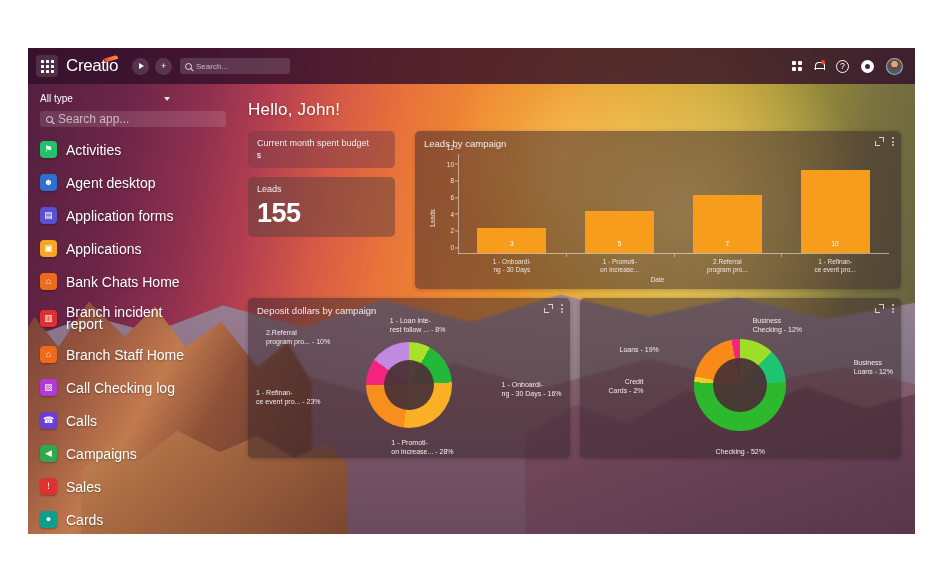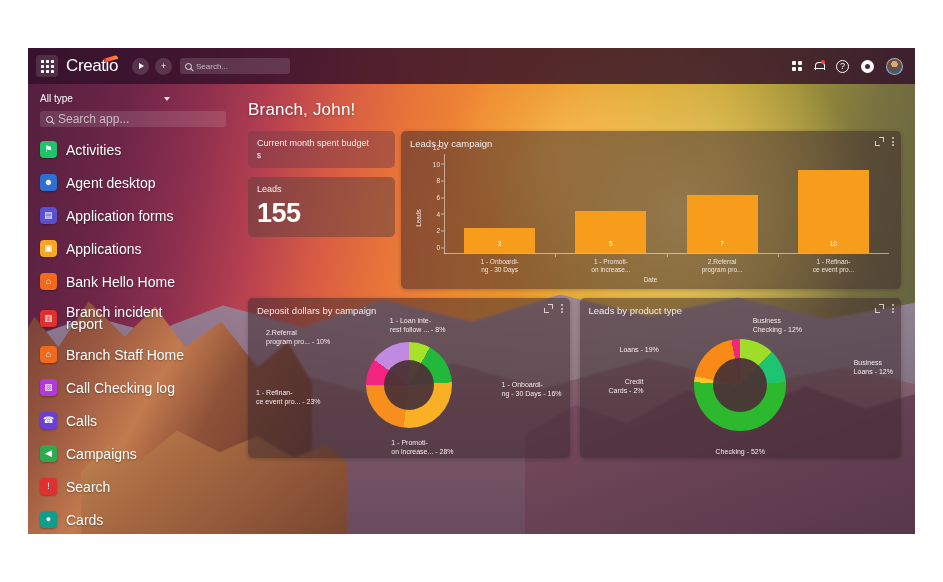--- a/index.html
+++ b/index.html
@@ -170,21 +170,21 @@
   }
   .card-title { color:#f2eaea; font-size: 9.5px; padding: 7px 9px 0 9px; }
   .card-actions { position:absolute; right: 7px; top: 6px; display:flex; align-items:center; gap: 8px; }
   .exp-ic { width: 9px; height: 9px; position: relative; opacity:.85; }
   .exp-ic::before, .exp-ic::after { content:""; position:absolute; width:4px;height:4px; border:1.3px solid #efe6e2; }
   .exp-ic::before { right:0; top:0; border-left:none; border-bottom:none; }
   .exp-ic::after { left:0; bottom:0; border-right:none; border-top:none; }
   .dots-ic { display:flex; flex-direction:column; gap:1.5px; opacity:.85; }
   .dots-ic i { width:2px;height:2px;border-radius:50%;background:#efe6e2;display:block; }
 
-  #row1 { display:flex; gap: 6px; }
+  #row1 { display:flex; gap: 20px; }
   #kpi-col { width: 147px; display:flex; flex-direction:column; gap: 9px; }
   .kpi { border-radius: 5px; padding: 7px 9px 9px 9px; }
   .kpi-label { color:#f4eeee; font-size: 9px; margin-bottom: 4px; }
   .kpi-cur { color:#fff; font-size: 7px; line-height: 7px; }
   .kpi-val { color:#fff; font-size: 27px; font-weight: 700; line-height: 30px; letter-spacing: -.5px; }
   #kpi-budget { background: rgba(120,60,70,.5); }
   #kpi-leads { background: rgba(96,66,62,.52); }
 
   
   #barcard { flex: 1; height: 158px; }
@@ -289,21 +289,21 @@
         <div class="nav-item">
           <span class="nav-ic" style="background: rgb(90, 79, 207);">▤</span>
           <span class="nav-label">Application forms</span>
         </div>
         <div class="nav-item">
           <span class="nav-ic" style="background: rgb(245, 166, 35);">▣</span>
           <span class="nav-label">Applications</span>
         </div>
         <div class="nav-item">
           <span class="nav-ic" style="background: rgb(240, 106, 30);">⌂</span>
-          <span class="nav-label">Bank Hello Home</span>
+          <span class="nav-label">Bank Chats Home</span>
         </div>
         <div class="nav-item">
           <span class="nav-ic" style="background: rgb(224, 49, 49);">▥</span>
           <span class="nav-label">Branch incident report</span>
         </div>
         <div class="nav-item">
           <span class="nav-ic" style="background: rgb(240, 106, 30);">⌂</span>
           <span class="nav-label">Branch Staff Home</span>
         </div>
         <div class="nav-item">
@@ -313,31 +313,31 @@
         <div class="nav-item">
           <span class="nav-ic" style="background: rgb(107, 63, 212);">☎</span>
           <span class="nav-label">Calls</span>
         </div>
         <div class="nav-item">
           <span class="nav-ic" style="background: rgb(47, 168, 79);">◀</span>
           <span class="nav-label">Campaigns</span>
         </div>
         <div class="nav-item">
           <span class="nav-ic" style="background: rgb(224, 49, 49);">！</span>
-          <span class="nav-label">Search</span>
+          <span class="nav-label">Sales</span>
         </div>
         <div class="nav-item">
           <span class="nav-ic" style="background: rgb(14, 158, 142);">●</span>
           <span class="nav-label">Cards</span>
         </div>
       </div>
   </div>
 
   <div id="main">
-    <div id="greeting">Branch, John!</div>
+    <div id="greeting">Hello, John!</div>
 
     <div id="row1">
       <div id="kpi-col">
         <div class="kpi" id="kpi-budget">
           <div class="kpi-label">Current month spent budget</div>
           <div class="kpi-cur">$</div>
         </div>
         <div class="kpi" id="kpi-leads">
           <div class="kpi-label">Leads</div>
           <div class="kpi-cur"></div>
@@ -444,21 +444,20 @@
               <div>ce event pro... - 23%</div>
             </div>
             <div class="dlabel" style="left: 12px; top: 10px; text-align: left;">
               <div>2.Referral</div>
               <div>program pro... - 10%</div>
             </div>
           </div>
       </div>
 
       <div class="card donutcard" id="donutcard2">
-        <div class="card-title">Leads by product type</div>
         <div class="card-actions">
           <span class="exp-ic"></span>
           <span class="dots-ic">
               <i></i>
               <i></i>
               <i></i>
             </span>
         </div>
         <div class="donut-wrap">
             <div class="donut" style="width: 92px; height: 92px; background: conic-gradient(rgb(158, 222, 40) 0deg, rgb(158, 222, 40) 43.2deg, rgb(31, 196, 113) 43.2deg, rgb(31, 196, 113) 86.4deg, rgb(45, 185, 45) 86.4deg, rgb(45, 185, 45) 273.6deg, rgb(247, 198, 42) 273.6deg, rgb(247, 198, 42) 280.8deg, rgb(249, 138, 24) 280.8deg, rgb(249, 138, 24) 349.2deg, rgb(244, 37, 127) 349.2deg, rgb(244, 37, 127) 360deg);">

